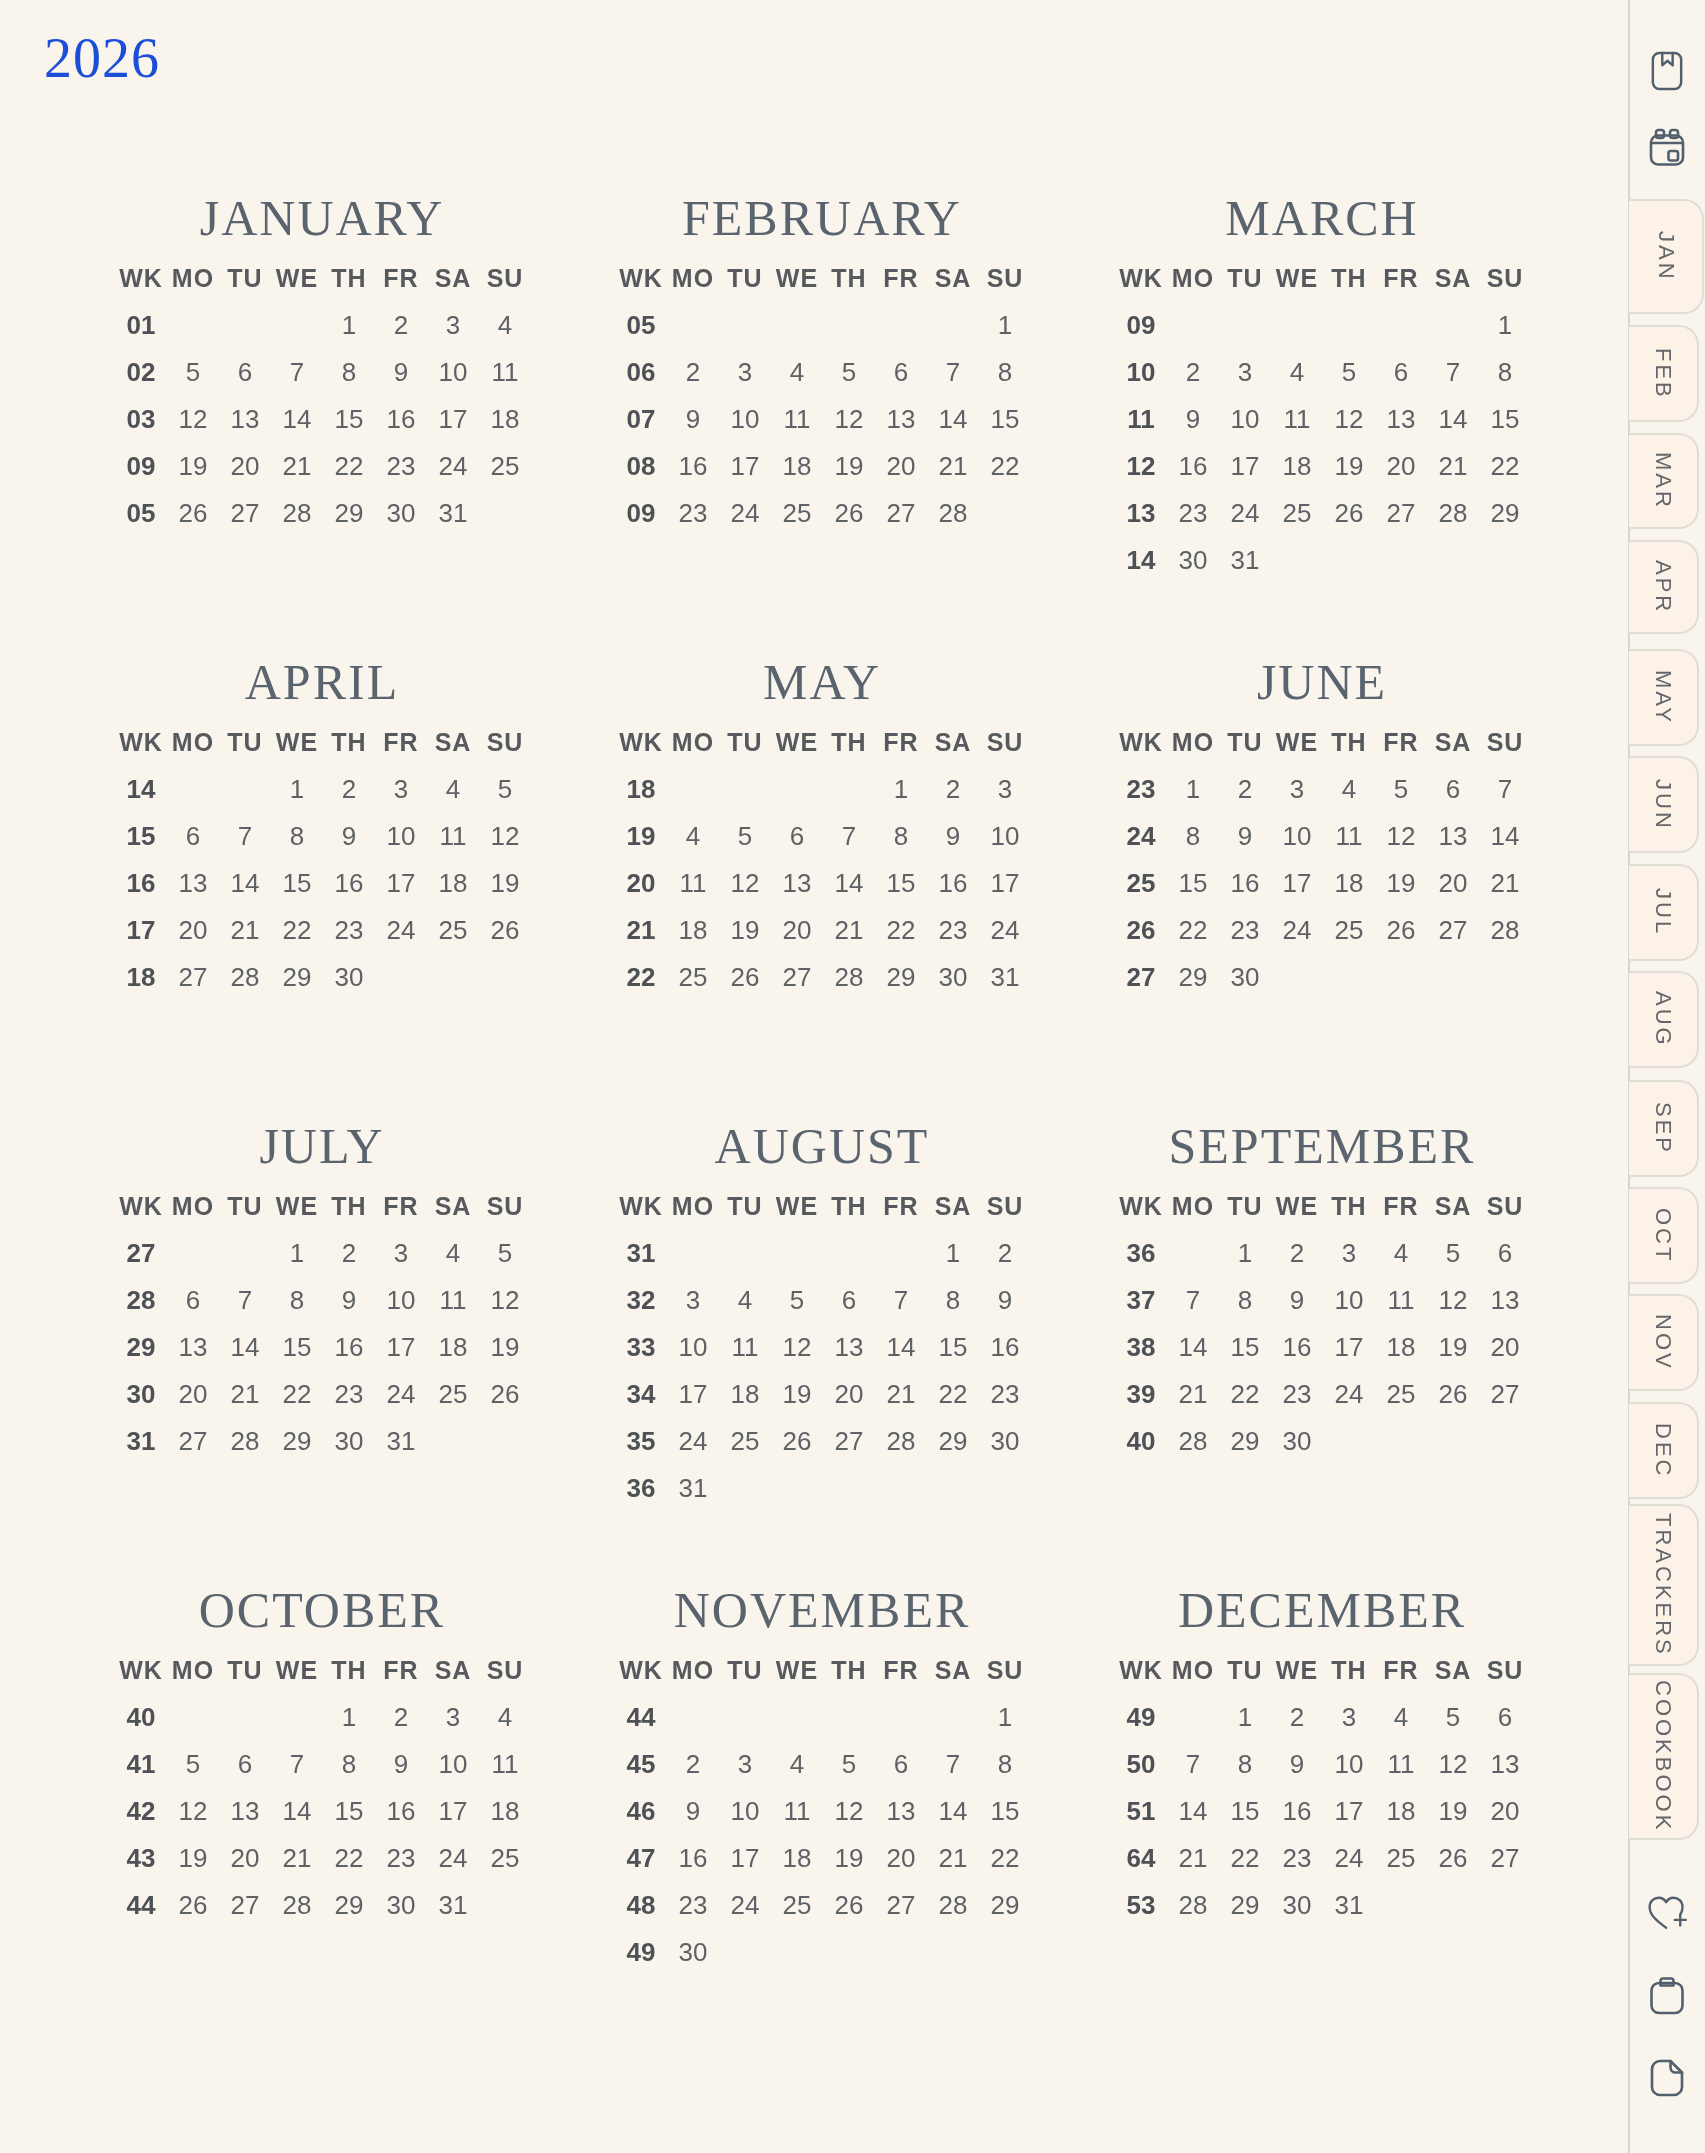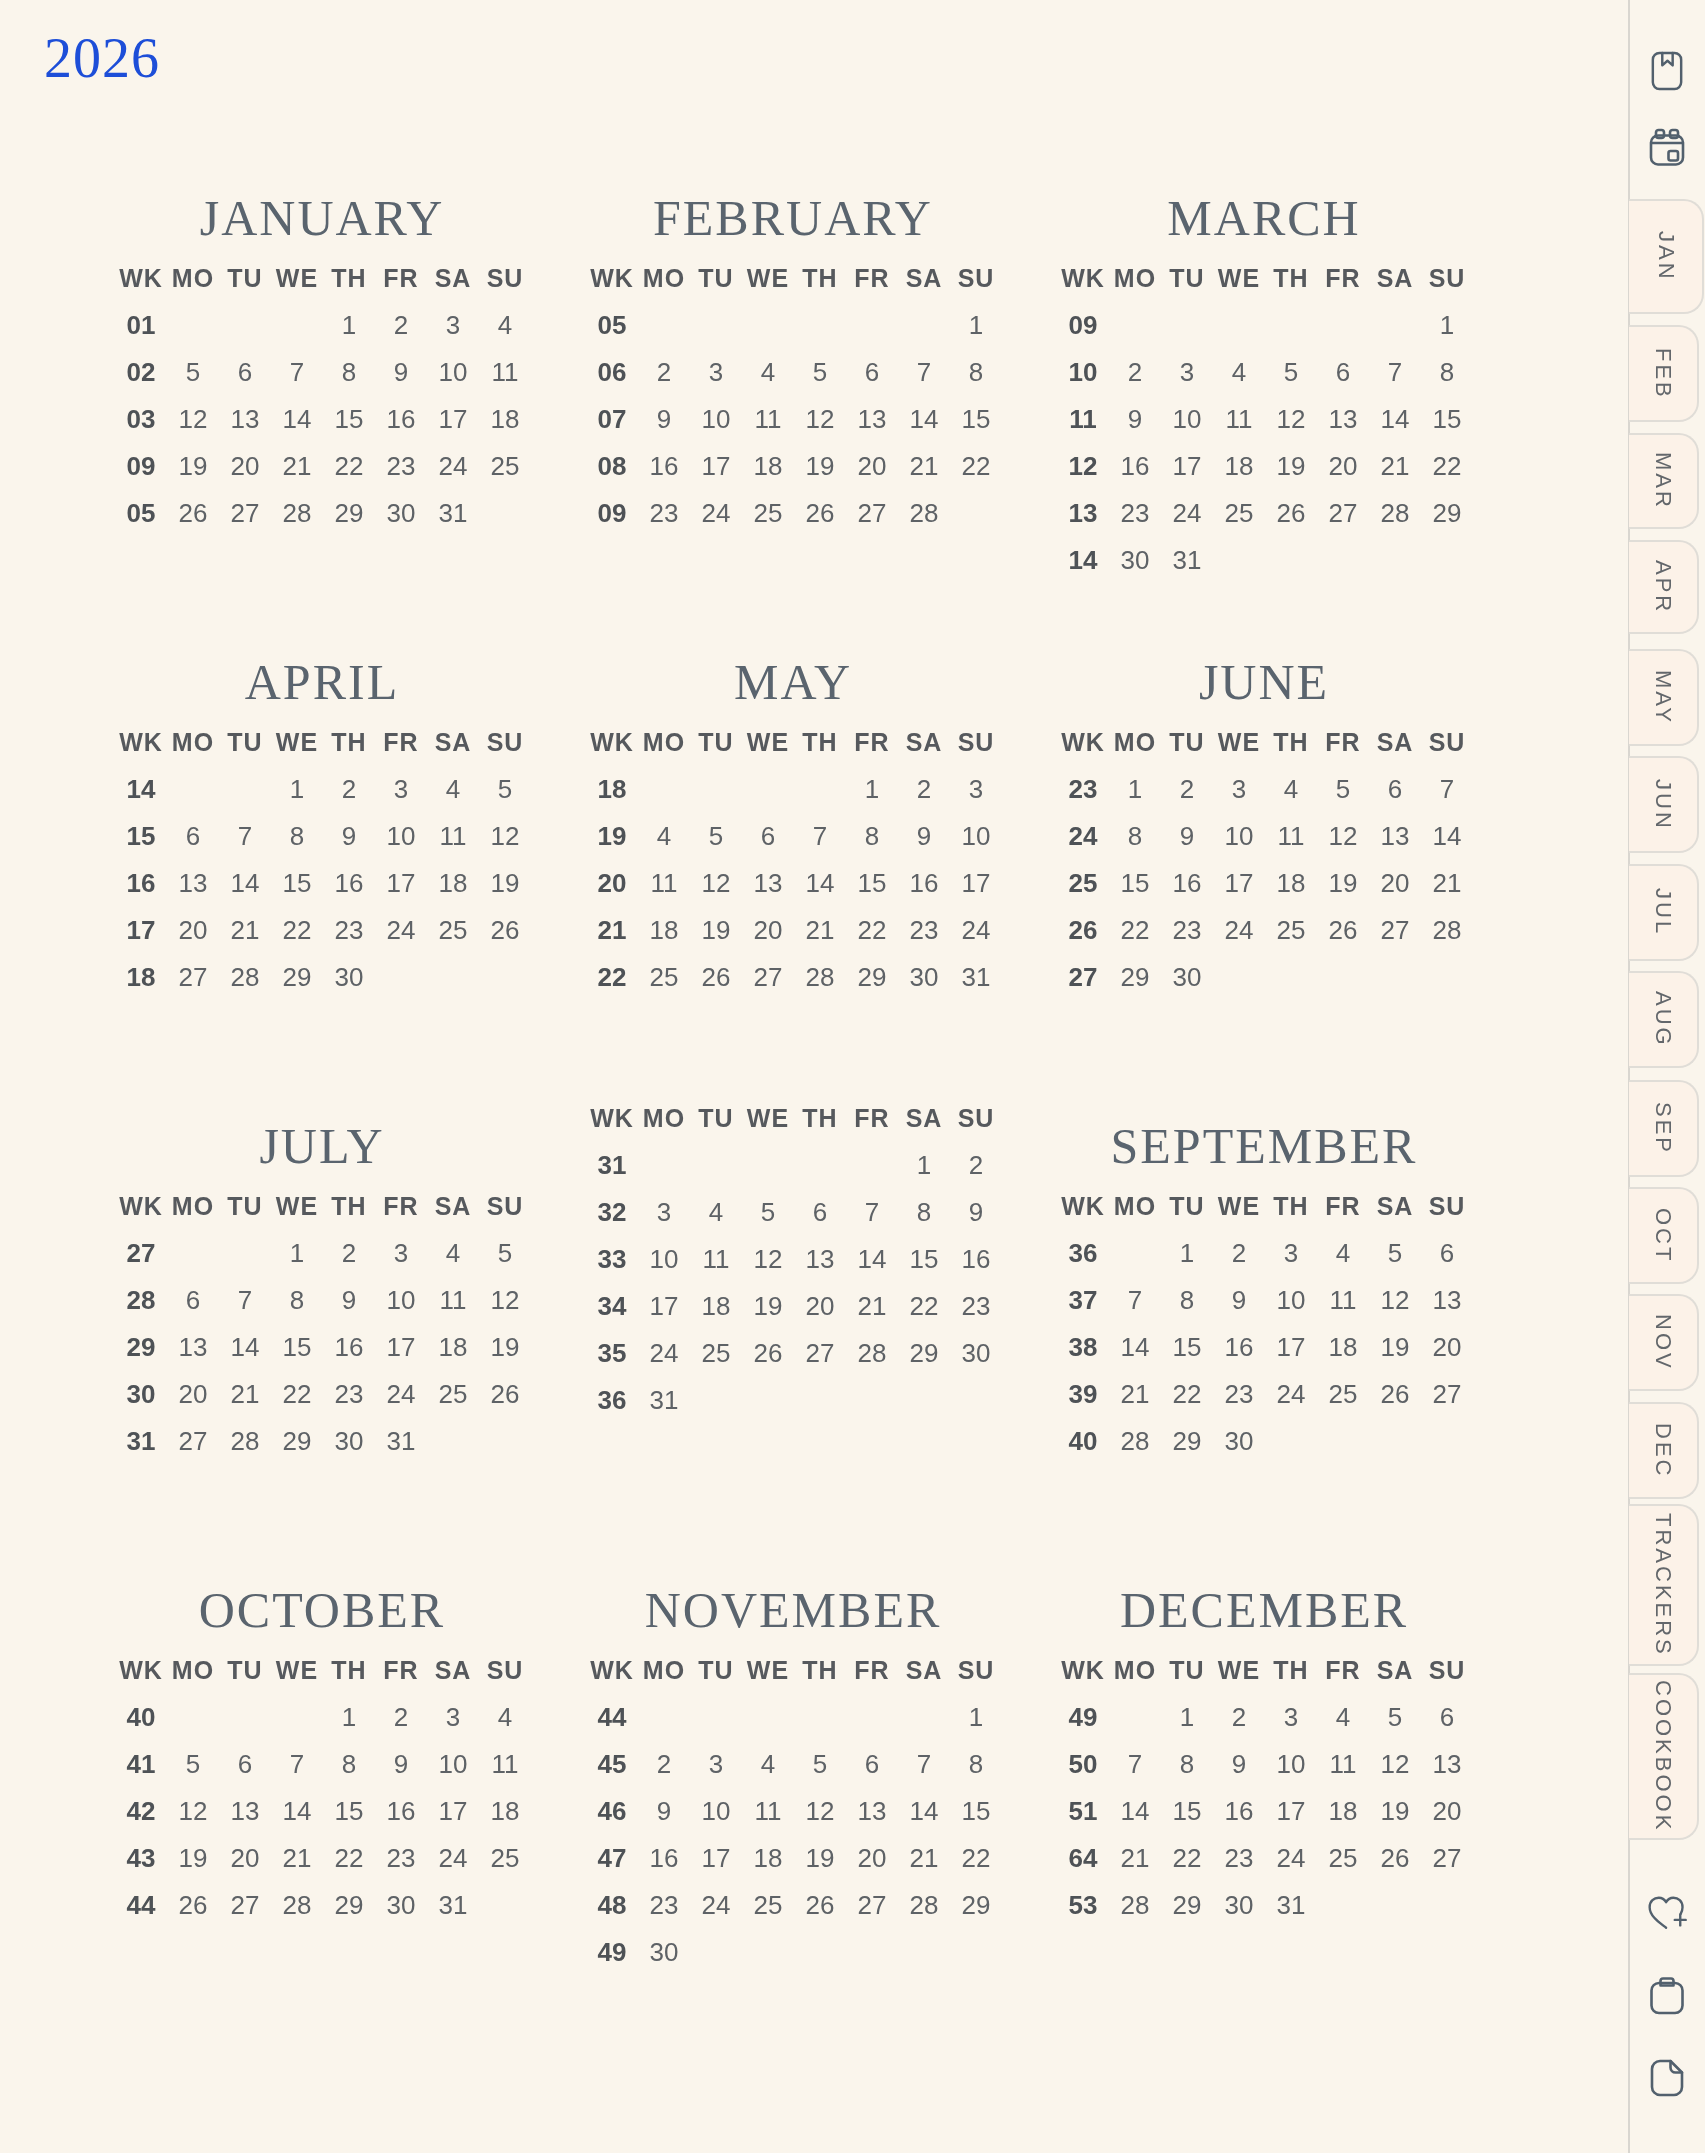--- a/index.html
+++ b/index.html
@@ -19,21 +19,21 @@
   #app{position:relative;width:1705px;height:2153px;background:var(--bg);overflow:hidden;}
 
   .year{
     position:absolute;left:44px;top:26px;
     font-family:"Liberation Serif", serif;
     font-size:56px;line-height:64px;color:#1d4ed8;letter-spacing:1px;
   }
 
   .months-grid{
     position:absolute;left:115px;top:159px;
-    display:grid;grid-template-columns:repeat(3,414px);column-gap:57px;
+    display:grid;grid-template-columns:repeat(3,414px);column-gap:86px;
     grid-auto-rows:464px;
   }
   .month{width:414px;}
   .month-title{
     margin:30px 0 0 0;height:58px;line-height:58px;
     text-align:center;font-family:"Liberation Serif", serif;font-weight:400;
     font-size:50px;color:var(--title);letter-spacing:2px;
   }
   .month-table{
     display:grid;grid-template-columns:repeat(8,52px);grid-auto-rows:47px;
@@ -450,20 +450,21 @@
           <div class="cell day">27</div>
           <div class="cell day">28</div>
           <div class="cell day">29</div>
           <div class="cell day">30</div>
           <div class="cell day">31</div>
           <div class="cell day"></div>
           <div class="cell day"></div>
         </div>
       </section>
       <section class="month">
+        <h2 class="month-title">AUGUST</h2>
         <div class="month-table">
           <div class="cell head">WK</div>
           <div class="cell head">MO</div>
           <div class="cell head">TU</div>
           <div class="cell head">WE</div>
           <div class="cell head">TH</div>
           <div class="cell head">FR</div>
           <div class="cell head">SA</div>
           <div class="cell head">SU</div>
           <div class="cell wk">31</div>

